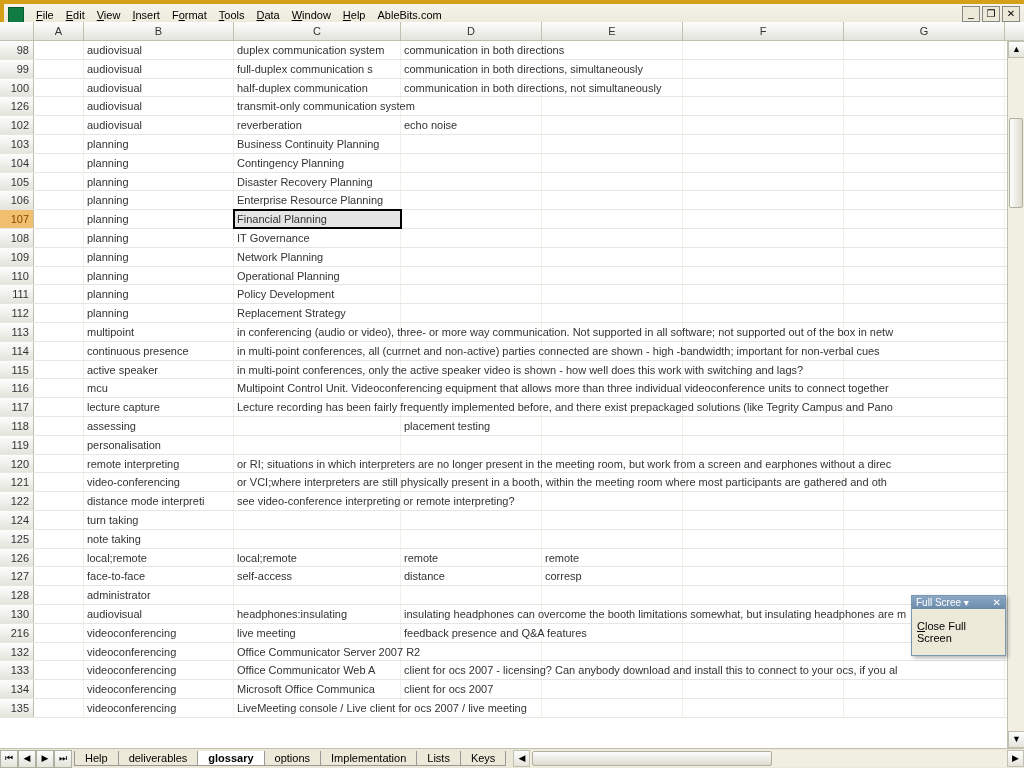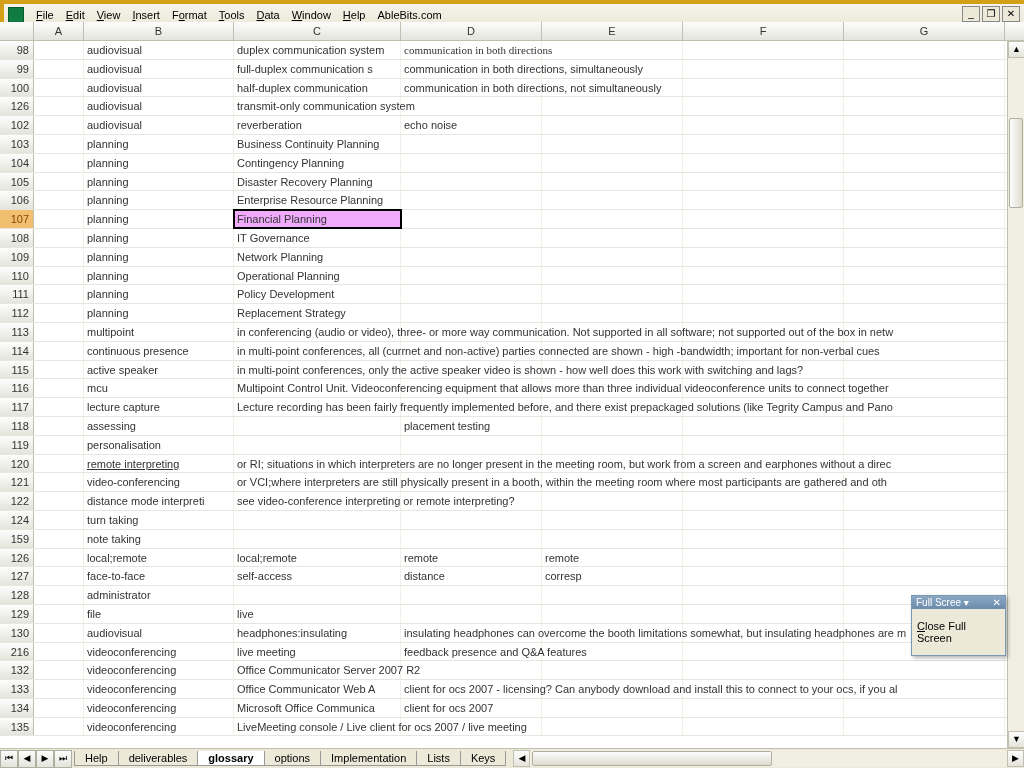--- a/index.html
+++ b/index.html
@@ -12,21 +12,21 @@
 .win-btn { width: 18px; height: 16px; background: #ece9d8; border: 1px solid #888; font-size: 10px; text-align: center; line-height: 14px; cursor: default; font-family: Arial; }
 .sheet-wrap { position: absolute; top: 22px; left: 0; right: 0; bottom: 20px; background: #fff; overflow: hidden; }
 .col-headers { display: flex; height: 19px; background: linear-gradient(#fdfdfd,#e4e4dc); border-bottom: 1px solid #c0c0b0; font-size: 11px; }
 .ch { border-right: 1px solid #c0c0b0; text-align: center; line-height: 18px; color: #333; flex-shrink: 0; }
 .ch-corner { width: 34px; background: linear-gradient(#fdfdfd,#e4e4dc); border-right: 1px solid #c0c0b0; flex-shrink: 0; }
 .rows { overflow: hidden; }
 .row { display: flex; height: 18.8px; border-bottom: 1px solid #e8e6de; }
 .rh { width: 34px; background: linear-gradient(#fdfdfd,#e4e4dc); border-right: 1px solid #c0c0b0; text-align: right; padding-right: 4px; line-height: 18px; color: #333; flex-shrink: 0; font-size: 11px; }
 .rh.selected { background: #f0c070; color: #8b4500; }
 .cell { border-right: 1px solid #f0efe8; padding: 0 3px; line-height: 18px; white-space: nowrap; overflow: visible; color: #333; flex-shrink: 0; font-size: 11px; position: relative; }
-.cell.selected { outline: 2px solid #000; outline-offset: -1px; z-index: 5; background: #f0abfc; }
+.cell.selected { outline: 2px solid #000; outline-offset: -1px; z-index: 5; background: #e5e5e5; }
 .vscroll { position: absolute; right: 0; top: 41px; bottom: 20px; width: 17px; background: #f1efe2; border-left: 1px solid #c0c0b0; }
 .vscroll .arrow, .hscroll .arrow { width: 17px; height: 17px; background: linear-gradient(#fdfdfd,#e4e4dc); border: 1px solid #c0c0b0; text-align: center; line-height: 14px; font-size: 9px; cursor: default; }
 .vscroll .track { position: absolute; top: 17px; bottom: 17px; left: 0; right: 0; background: #f1efe2; }
 .vscroll .thumb { position: absolute; left: 1px; right: 1px; top: 60px; height: 90px; background: linear-gradient(90deg,#fdfdfd,#dcdccf); border: 1px solid #b0b0a0; border-radius: 2px; }
 .vscroll .arrow.dn { position: absolute; bottom: 0; left: 0; }
 .tabstrip { position: absolute; bottom: 0; left: 0; right: 0; height: 20px; background: #ece9d8; display: flex; align-items: center; border-top: 1px solid #c0c0b0; }
 .tab-nav { display: flex; }
 .tab-nav .tn { width: 18px; height: 18px; border: 1px solid #b0b0a0; background: linear-gradient(#fdfdfd,#e4e4dc); text-align: center; line-height: 15px; font-size: 9px; cursor: default; }
 .tabs { display: flex; margin-left: 2px; align-items: flex-end; }
 .tab { padding: 1px 10px 1px 10px; background: #ece9d8; border: 1px solid #999; border-top: none; font-size: 11px; margin-right: -1px; cursor: default; position: relative; }
@@ -77,21 +77,21 @@
         <div class="ch" style="width: 161px;">F</div>
         <div class="ch" style="width: 161px;">G</div>
       </div>
   </div>
   <div class="rows" id="rows">
       <div class="row">
         <div class="rh">98</div>
         <div class="cell" style="width: 50px;"></div>
         <div class="cell" style="width: 150px; overflow: hidden;"><span style="position: relative;">audiovisual</span></div>
         <div class="cell" style="width: 167px; overflow: hidden;"><span style="position: relative;">duplex communication system</span></div>
-        <div class="cell" style="width: 141px; overflow: visible; z-index: 1;"><span style="position: relative; font-family: Liberation Serif, serif;">communication in both directions</span></div>
+        <div class="cell" style="width: 141px; overflow: visible; z-index: 1;"><span style="position: relative;">communication in both directions</span></div>
         <div class="cell" style="width: 141px;"></div>
         <div class="cell" style="width: 161px;"></div>
         <div class="cell" style="width: 161px;"></div>
       </div>
       <div class="row">
         <div class="rh">99</div>
         <div class="cell" style="width: 50px;"></div>
         <div class="cell" style="width: 150px; overflow: hidden;"><span style="position: relative;">audiovisual</span></div>
         <div class="cell" style="width: 167px; overflow: hidden;"><span style="position: relative;">full-duplex communication s</span></div>
         <div class="cell" style="width: 141px; overflow: visible; z-index: 1;"><span style="position: relative;">communication in both directions, simultaneously</span></div>
@@ -295,21 +295,21 @@
         <div class="cell" style="width: 150px; overflow: visible; z-index: 1;"><span style="position: relative;">personalisation</span></div>
         <div class="cell" style="width: 167px;"></div>
         <div class="cell" style="width: 141px;"></div>
         <div class="cell" style="width: 141px;"></div>
         <div class="cell" style="width: 161px;"></div>
         <div class="cell" style="width: 161px;"></div>
       </div>
       <div class="row">
         <div class="rh">120</div>
         <div class="cell" style="width: 50px;"></div>
-        <div class="cell" style="width: 150px; overflow: hidden;"><span style="position: relative; text-decoration: underline;">remote interpreting</span></div>
+        <div class="cell" style="width: 150px; overflow: hidden;"><span style="position: relative;">remote interpreting</span></div>
         <div class="cell" style="width: 167px; overflow: visible; z-index: 1;"><span style="position: relative;">or RI; situations in which interpreters are no longer present in the meeting room, but work from a screen and earphones without a direc</span></div>
         <div class="cell" style="width: 141px;"></div>
         <div class="cell" style="width: 141px;"></div>
         <div class="cell" style="width: 161px;"></div>
         <div class="cell" style="width: 161px;"></div>
       </div>
       <div class="row">
         <div class="rh">121</div>
         <div class="cell" style="width: 50px;"></div>
         <div class="cell" style="width: 150px; overflow: hidden;"><span style="position: relative;">video-conferencing</span></div>
@@ -333,21 +333,21 @@
         <div class="rh">124</div>
         <div class="cell" style="width: 50px;"></div>
         <div class="cell" style="width: 150px; overflow: visible; z-index: 1;"><span style="position: relative;">turn taking</span></div>
         <div class="cell" style="width: 167px;"></div>
         <div class="cell" style="width: 141px;"></div>
         <div class="cell" style="width: 141px;"></div>
         <div class="cell" style="width: 161px;"></div>
         <div class="cell" style="width: 161px;"></div>
       </div>
       <div class="row">
-        <div class="rh">159</div>
+        <div class="rh">125</div>
         <div class="cell" style="width: 50px;"></div>
         <div class="cell" style="width: 150px; overflow: visible; z-index: 1;"><span style="position: relative;">note taking</span></div>
         <div class="cell" style="width: 167px;"></div>
         <div class="cell" style="width: 141px;"></div>
         <div class="cell" style="width: 141px;"></div>
         <div class="cell" style="width: 161px;"></div>
         <div class="cell" style="width: 161px;"></div>
       </div>
       <div class="row">
         <div class="rh">126</div>
@@ -367,30 +367,20 @@
         <div class="cell" style="width: 141px; overflow: hidden;"><span style="position: relative; margin-top: 48px;">distance</span></div>
         <div class="cell" style="width: 141px; overflow: visible; z-index: 1;"><span style="position: relative;">corresp</span></div>
         <div class="cell" style="width: 161px;"></div>
         <div class="cell" style="width: 161px;"></div>
       </div>
       <div class="row">
         <div class="rh">128</div>
         <div class="cell" style="width: 50px;"></div>
         <div class="cell" style="width: 150px; overflow: visible; z-index: 1;"><span style="position: relative;">administrator</span></div>
         <div class="cell" style="width: 167px;"></div>
-        <div class="cell" style="width: 141px;"></div>
-        <div class="cell" style="width: 141px;"></div>
-        <div class="cell" style="width: 161px;"></div>
-        <div class="cell" style="width: 161px;"></div>
-      </div>
-      <div class="row">
-        <div class="rh">129</div>
-        <div class="cell" style="width: 50px;"></div>
-        <div class="cell" style="width: 150px; overflow: hidden;"><span style="position: relative;">file</span></div>
-        <div class="cell" style="width: 167px; overflow: visible; z-index: 1;"><span style="position: relative;">live</span></div>
         <div class="cell" style="width: 141px;"></div>
         <div class="cell" style="width: 141px;"></div>
         <div class="cell" style="width: 161px;"></div>
         <div class="cell" style="width: 161px;"></div>
       </div>
       <div class="row">
         <div class="rh">130</div>
         <div class="cell" style="width: 50px;"></div>
         <div class="cell" style="width: 150px; overflow: hidden;"><span style="position: relative;">audiovisual</span></div>
         <div class="cell" style="width: 167px; overflow: hidden;"><span style="position: relative;">headphones:insulating</span></div>

